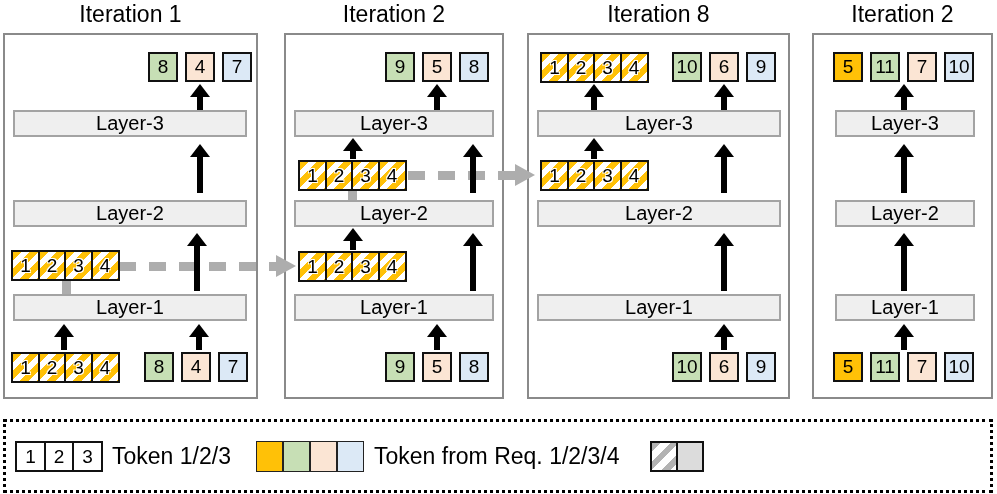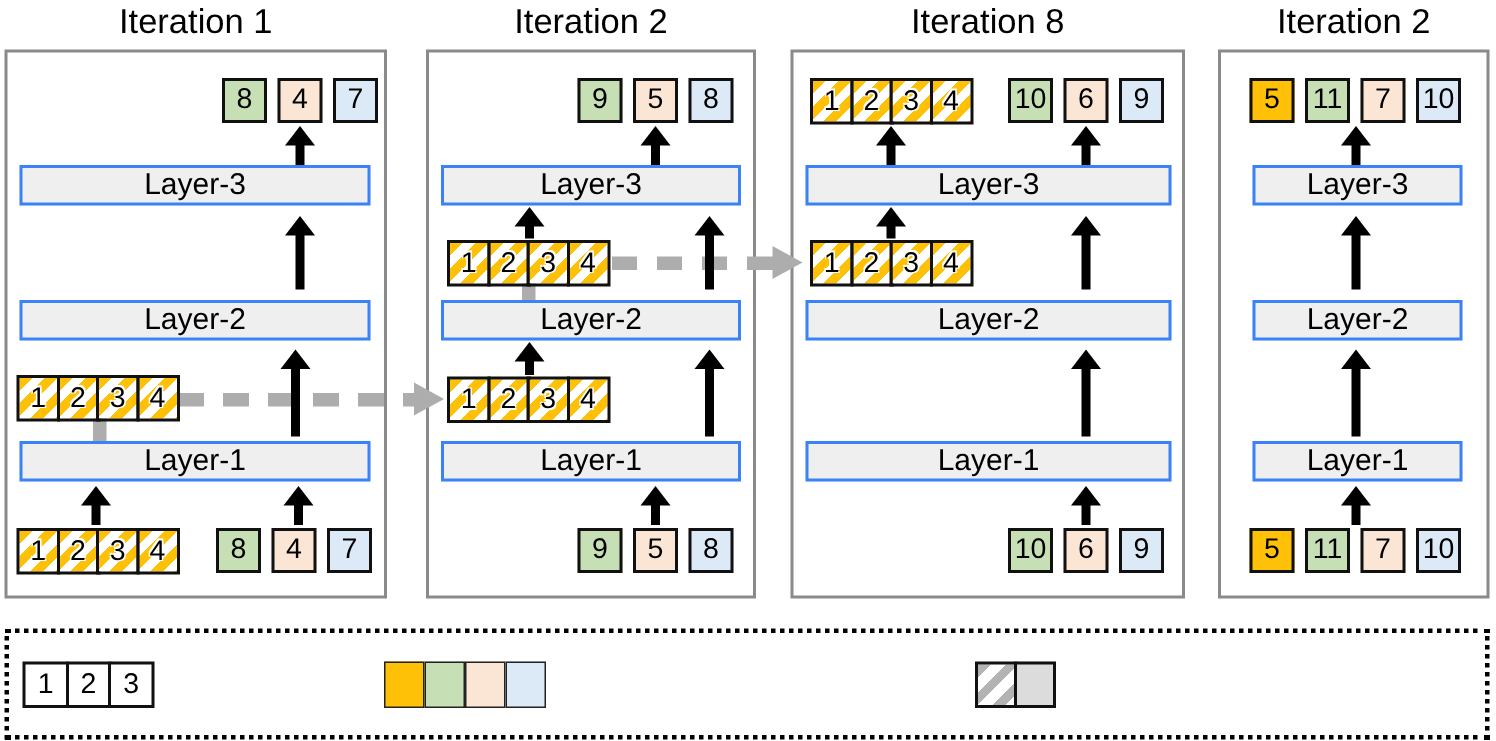--- a/index.html
+++ b/index.html
@@ -1,20 +1,20 @@
 <!DOCTYPE html>
 <html><head>
 <meta charset="utf-8">
 <style>
   html,body{margin:0;padding:0;background:#fff;}
   #canvas{position:relative;width:997px;height:494px;background:#fff;
           font-family:"Liberation Sans",sans-serif;color:#000;overflow:hidden;}
   .ptitle{position:absolute;top:1px;height:26px;text-align:center;font-size:23px;line-height:26px;}
   .panel{position:absolute;border:2px solid #8a8a8a;background:transparent;box-sizing:border-box;}
-  .layer{position:absolute;height:27px;background:#efefef;border:2px solid #3b82f6;box-sizing:border-box;
+  .layer{position:absolute;height:27px;background:#efefef;border:2px solid #a3a3a3;box-sizing:border-box;
          display:flex;align-items:center;justify-content:center;font-size:20px;}
   .tokrow{position:absolute;display:flex;gap:7px;}
   .tok{width:30px;height:30px;box-sizing:border-box;border:2.5px solid #111;
        display:flex;align-items:center;justify-content:center;font-size:19px;}
   .req1{background:#FFC107;} .req2{background:#C7DFB5;} .req3{background:#FBE5D4;} .req4{background:#DCE9F6;}
   .strip{position:absolute;display:flex;}
   .scell{width:29px;height:31px;box-sizing:border-box;border:2.5px solid #111;margin-left:-2.5px;
          display:flex;align-items:center;justify-content:center;font-size:19px;
          background:repeating-linear-gradient(135deg,#FFC107 0 6px,#ffffff 6px 12px);
          text-shadow:-1px -1px 0 #fff,1px -1px 0 #fff,-1px 1px 0 #fff,1px 1px 0 #fff;}
@@ -254,26 +254,28 @@
       <i class="s"></i>
     </div>
 
   <div class="legendbox"></div>
 
   <div class="strip" style="left:15px;top:441px;">
     <div class="scell white" style="width:31px;">1</div>
     <div class="scell white" style="width:31px;">2</div>
     <div class="scell white" style="width:31px;">3</div>
   </div>
+  <div class="ltext" style="left:112px;">Token 1/2/3</div>
 
   <div class="strip" style="left:256px;top:441px;">
     <div class="lcell req1"></div>
     <div class="lcell req2"></div>
     <div class="lcell req3"></div>
     <div class="lcell req4"></div>
   </div>
+  <div class="ltext" style="left:374px;">Token from Req. 1/2/3/4</div>
 
   <div class="strip" style="left:650px;top:441px;">
     <div class="scell hgray" style="width:28px;"></div>
     <div class="scell dgray" style="width:28px;"></div>
   </div>
 
 </div>
 
 </body></html>

